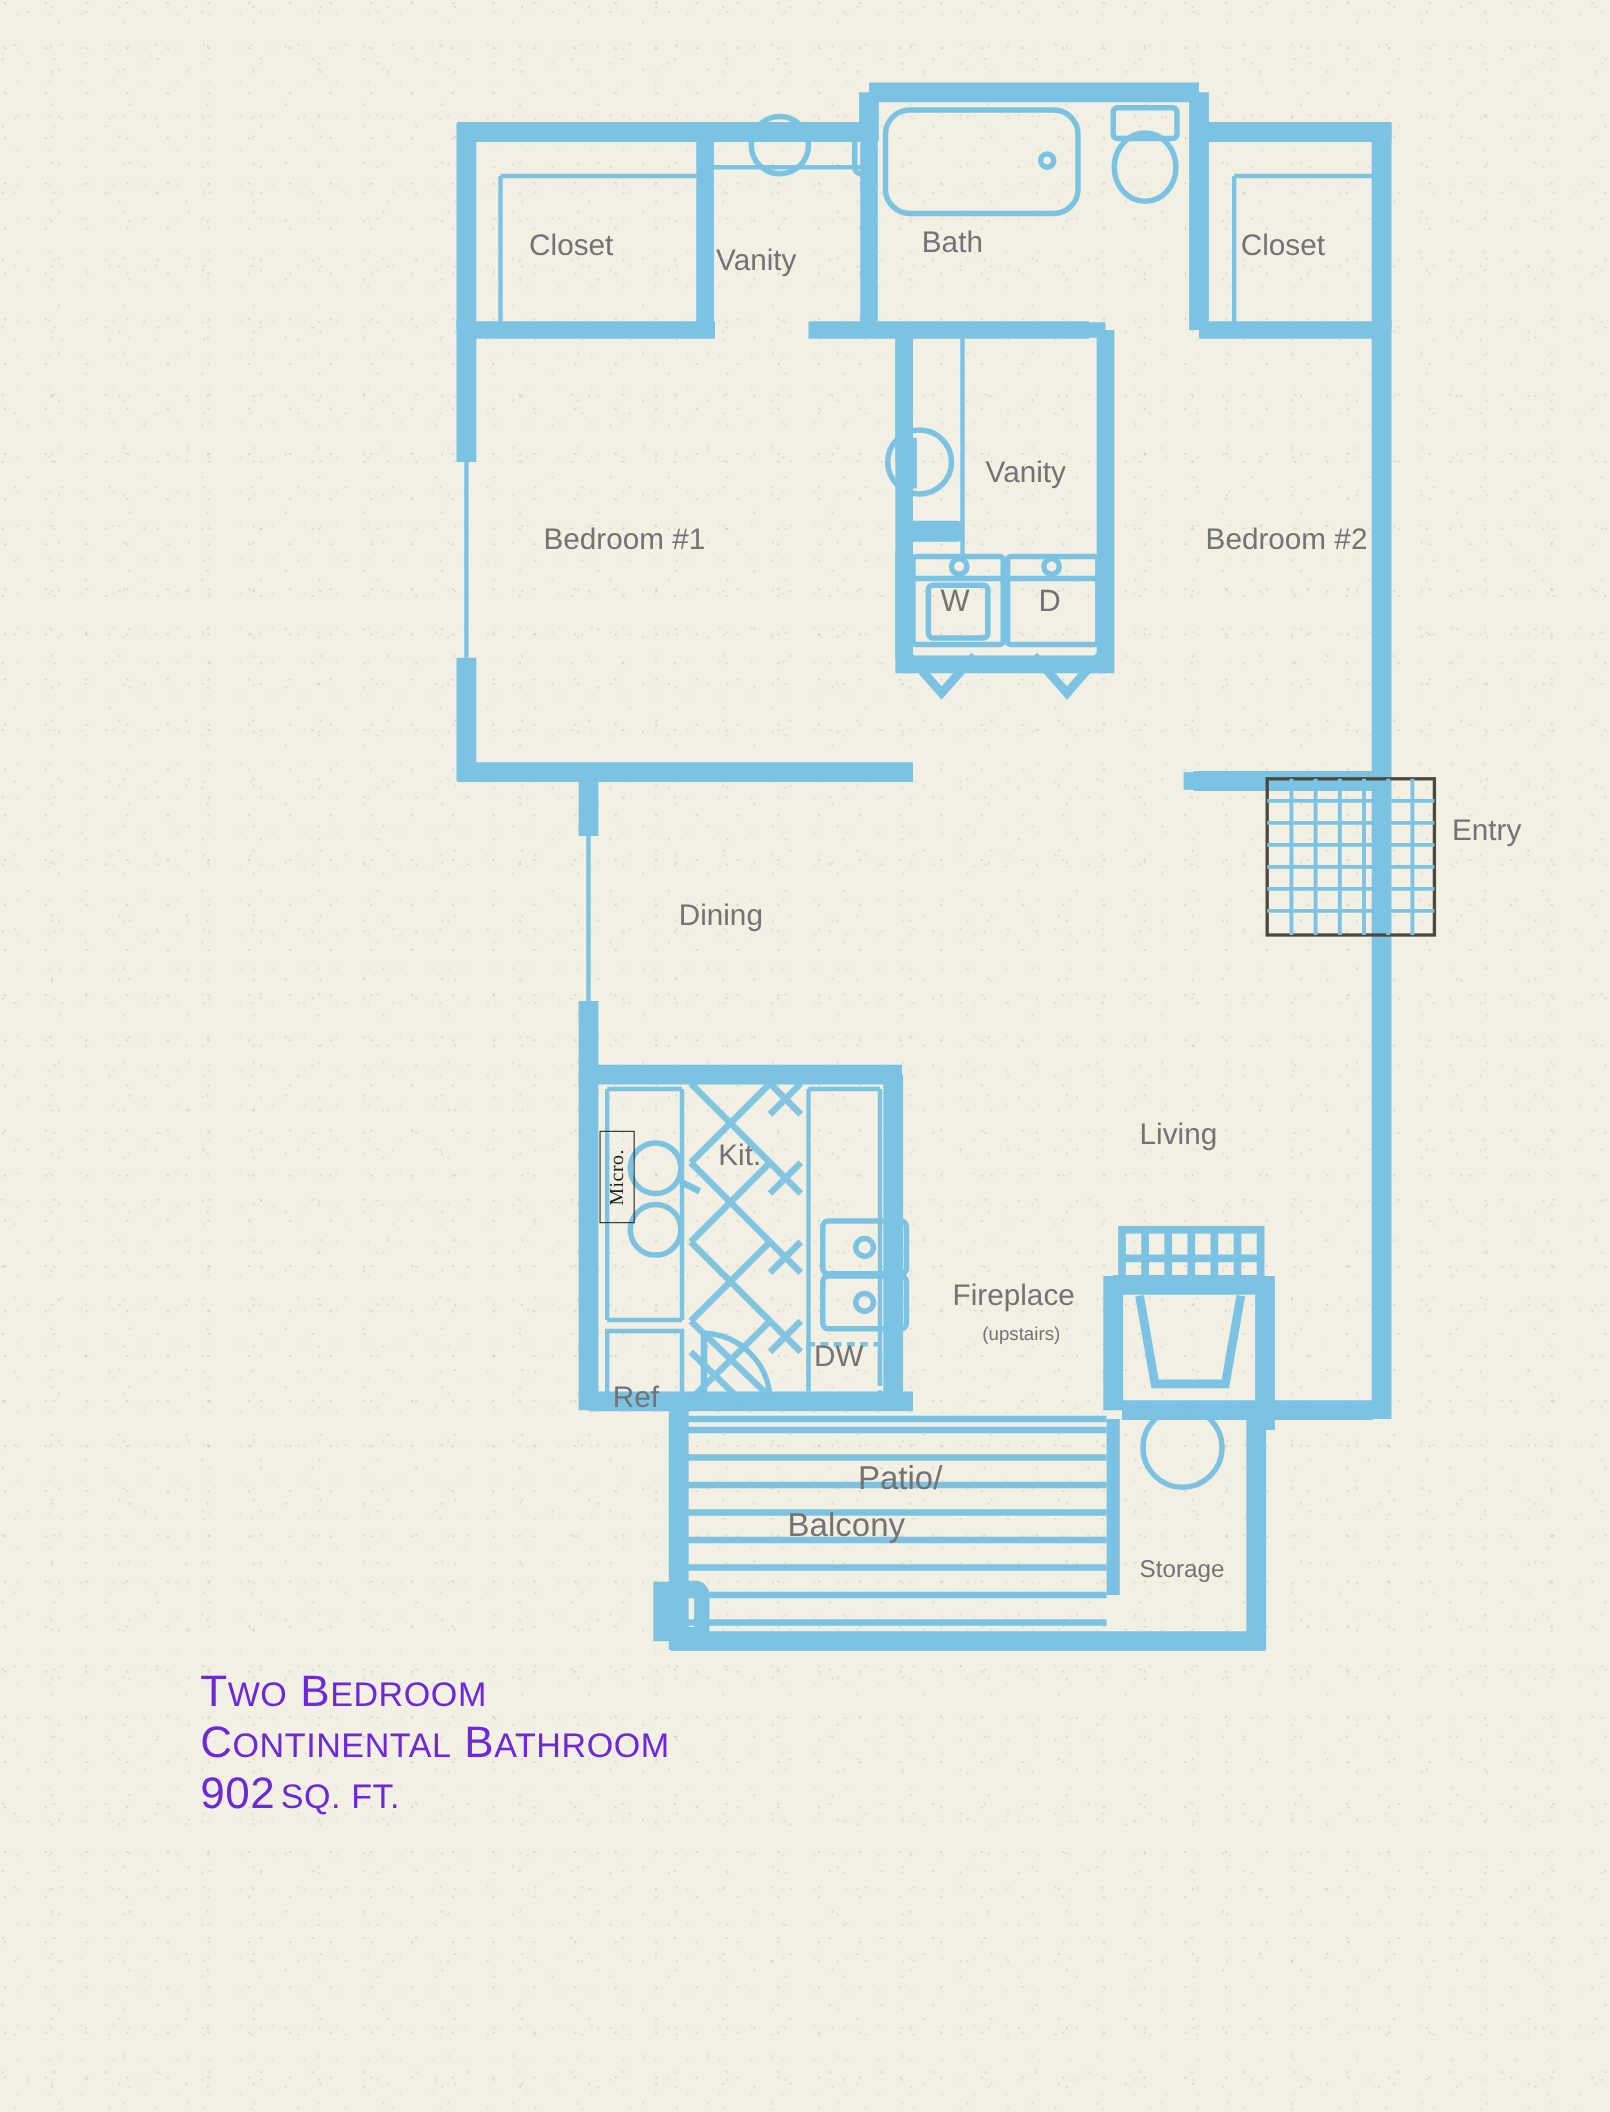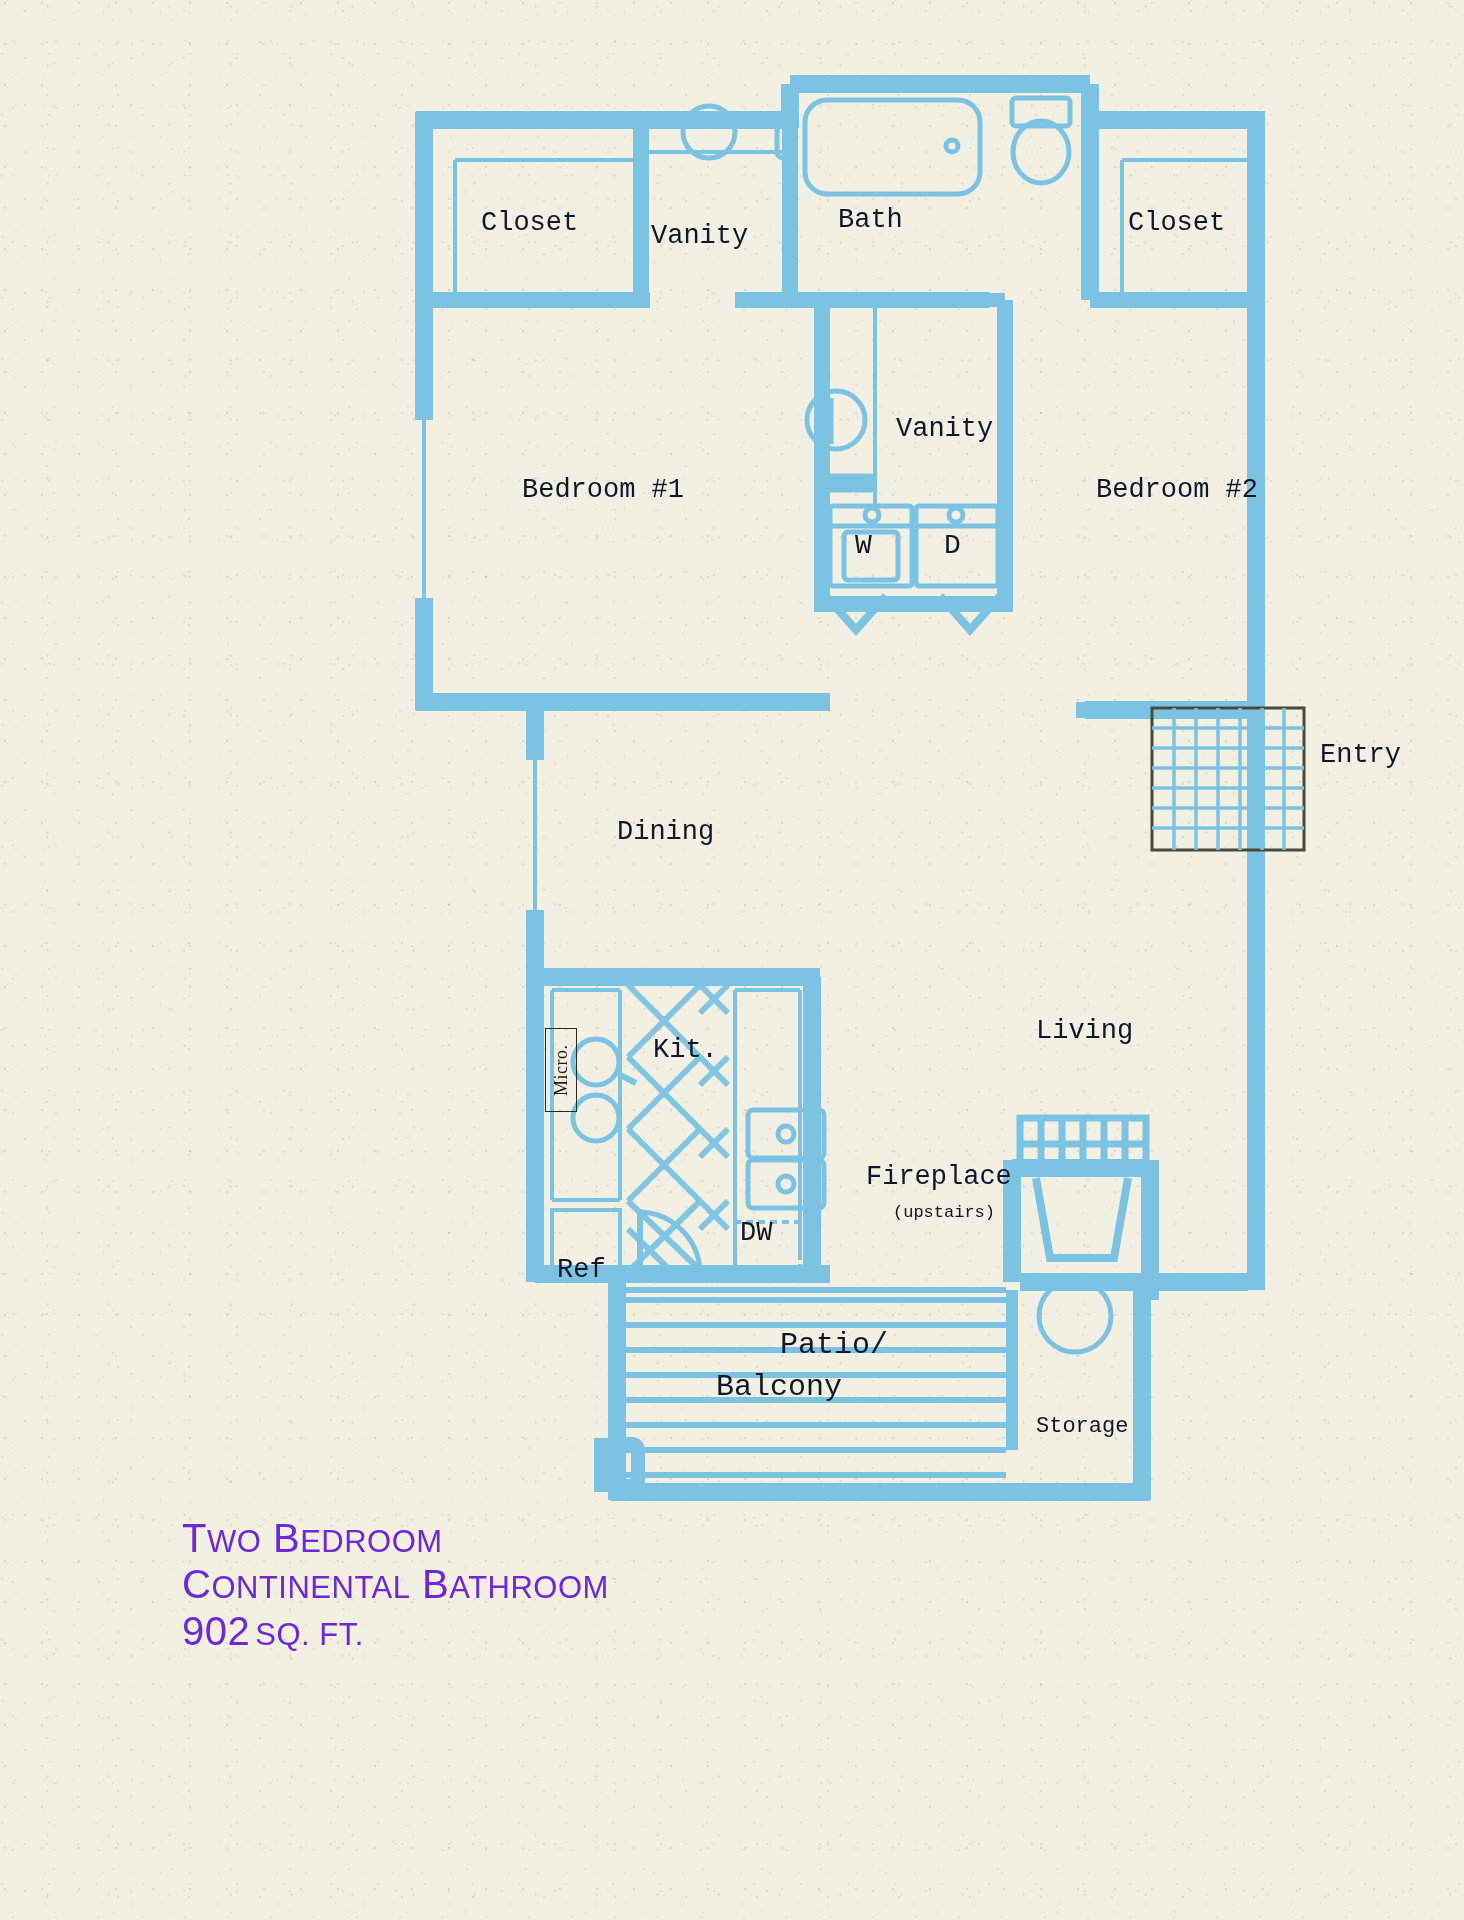--- a/index.html
+++ b/index.html
@@ -21,22 +21,22 @@
       radial-gradient(circle at 66% 79%, rgba(120,110,85,.15) 0 1px, transparent 1.2px),
       radial-gradient(circle at 91% 47%, rgba(120,110,85,.12) 0 1px, transparent 1.2px),
       radial-gradient(circle at 5% 88%, rgba(120,110,85,.15) 0 1px, transparent 1.2px),
       radial-gradient(circle at 55% 41%, rgba(150,140,115,.10) 0 1px, transparent 1.3px);
     background-size:37px 41px,53px 47px,61px 59px,43px 67px,71px 53px,59px 43px,47px 61px,29px 31px;
     pointer-events:none;
   }
   #plan-svg{position:absolute;left:0;top:0;}
   .lbl{
     position:absolute;
-    font-family:Liberation Mono, monospace;
-    color:#0f172a;
+    font-family:Liberation Sans, sans-serif;
+    color:#737373;
     white-space:nowrap;
     line-height:1;
   }
   .lbl-room{font-size:27px;}
   .lbl-small{font-size:22px;}
   .lbl-tiny{font-size:17px;}
   .lbl-wd{font-size:28px;}
   .lbl-patio{font-size:30px;text-align:center;line-height:1.08;}
   #micro-label{
     position:absolute;
@@ -274,21 +274,21 @@
       </g>
     </g>
   </g>
 </svg>
 
 <div class="lbl lbl-room" style="left:481px;top:210px;">Closet</div>
 <div class="lbl lbl-room" style="left:651px;top:223px;">Vanity</div>
 <div class="lbl lbl-room" style="left:838px;top:207px;">Bath</div>
 <div class="lbl lbl-room" style="left:1128px;top:210px;">Closet</div>
 
-<div class="lbl lbl-room" style="left:494px;top:477px;margin-left:28px;">Bedroom #1</div>
+<div class="lbl lbl-room" style="left:494px;top:477px;">Bedroom #1</div>
 <div class="lbl lbl-room" style="left:1096px;top:477px;">Bedroom #2</div>
 <div class="lbl lbl-room" style="left:896px;top:416px;">Vanity</div>
 
 <div class="lbl lbl-wd" style="left:855px;top:532px;">W</div>
 <div class="lbl lbl-wd" style="left:944px;top:532px;">D</div>
 
 <div class="lbl lbl-room" style="left:1320px;top:742px;">Entry</div>
 <div class="lbl lbl-room" style="left:617px;top:819px;">Dining</div>
 <div class="lbl lbl-room" style="left:1036px;top:1018px;">Living</div>
 <div class="lbl lbl-room" style="left:653px;top:1037px;">Kit.</div>

